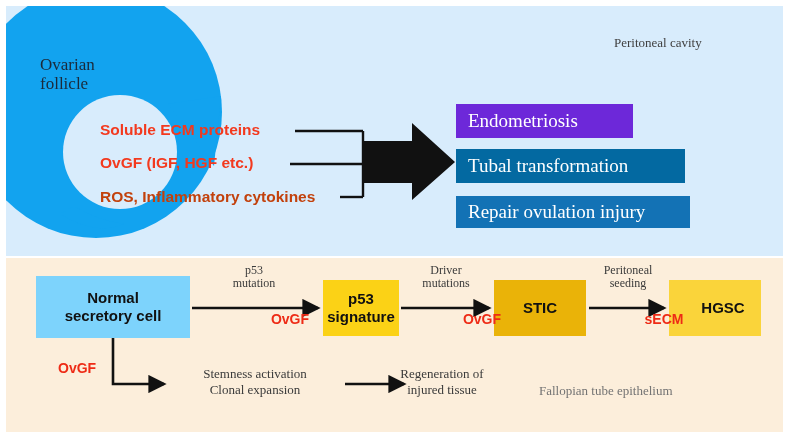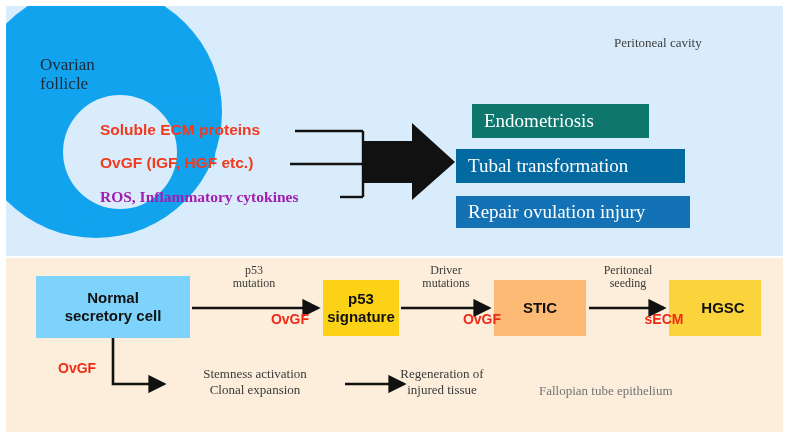--- a/index.html
+++ b/index.html
@@ -18,39 +18,39 @@
   .txt{position:absolute;white-space:pre;line-height:1.12;}
   .serif{font-family:"Liberation Serif", serif;}
   .sans{font-family:"Liberation Sans", sans-serif;}
 
   #label-ovarian-follicle{left:40px;top:55px;font-size:17px;color:#1b2a3a;}
   #label-peritoneal-cavity{left:614px;top:36px;font-size:13px;color:#404040;}
 
   .emit-line{font-size:15.5px;font-weight:bold;}
   #emit-ecm{left:100px;top:121px;color:#f3391e;}
   #emit-ovgf{left:100px;top:154px;color:#f3391e;}
-  #emit-ros{left:100px;top:188px;color:#a21caf;font-family:Liberation Serif, serif;}
+  #emit-ros{left:100px;top:188px;color:#c2410c;}
 
   
   #connector-svg{position:absolute;left:0;top:0;width:789px;height:260px;}
 
   
   .outcome{position:absolute;display:flex;align-items:center;box-sizing:border-box;
            padding-left:12px;color:#ffffff;font-family:"Liberation Serif", serif;font-size:19px;}
-  #outcome-endometriosis{left:472px;top:104px;width:177px;height:34px;background:#0f766e;}
+  #outcome-endometriosis{left:456px;top:104px;width:177px;height:34px;background:#6d28d9;}
   #outcome-tubal{left:456px;top:149px;width:229px;height:34px;background:#0369a1;}
   #outcome-repair{left:456px;top:196px;width:234px;height:32px;background:#1372b5;}
 
   
   .node{position:absolute;display:flex;flex-direction:column;align-items:center;
         justify-content:center;box-sizing:border-box;font-weight:bold;color:#111111;
         text-align:center;line-height:1.18;}
   #node-normal{left:36px;top:276px;width:154px;height:62px;background:#7dd3fc;font-size:15px;}
   #node-p53{left:323px;top:280px;width:76px;height:56px;background:#fbd216;font-size:15px;}
-  #node-stic{left:494px;top:280px;width:92px;height:56px;background:#fdba74;font-size:15px;}
+  #node-stic{left:494px;top:280px;width:92px;height:56px;background:#eab308;font-size:15px;}
   #node-hgsc{left:669px;top:280px;width:92px;height:56px;background:#fad43a;font-size:15px;padding-left:16px;}
 
   
   .flow-above{position:absolute;text-align:center;font-family:"Liberation Serif", serif;
               font-size:12px;color:#3a3a3a;line-height:1.12;}
   #lbl-p53-mutation{left:190px;top:264px;width:128px;}
   #lbl-driver-mutations{left:400px;top:264px;width:92px;}
   #lbl-peritoneal-seeding{left:587px;top:264px;width:82px;}
 
   .flow-below{position:absolute;text-align:center;font-weight:bold;font-size:14px;color:#ee2b16;padding-left:36px;}

